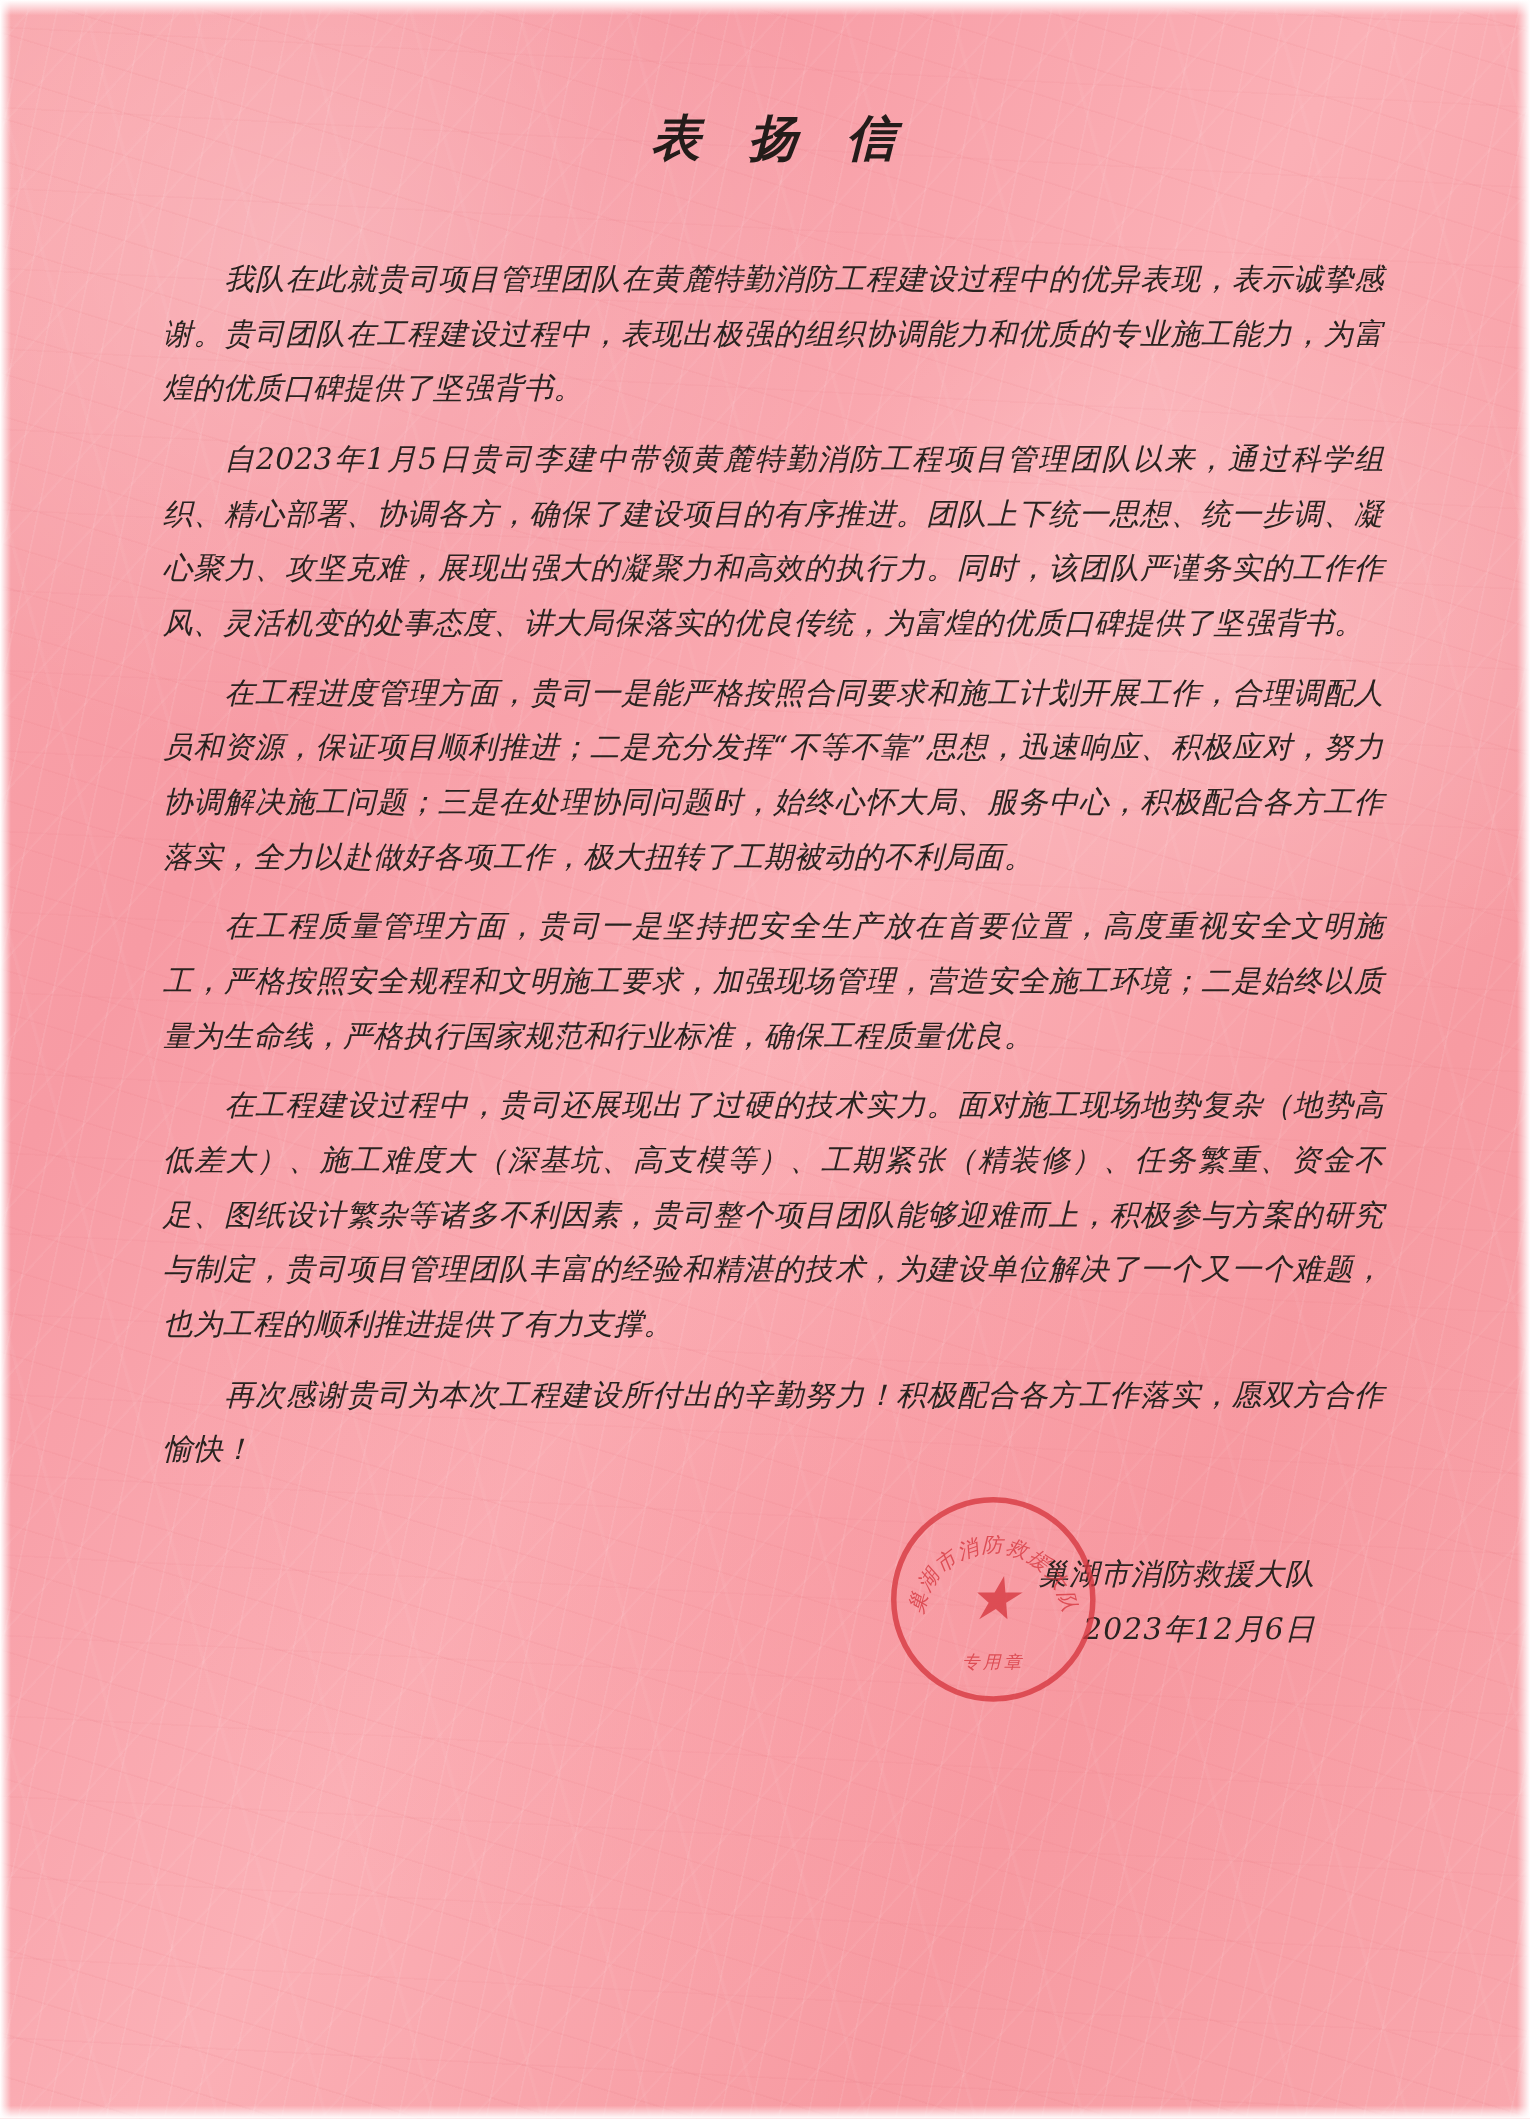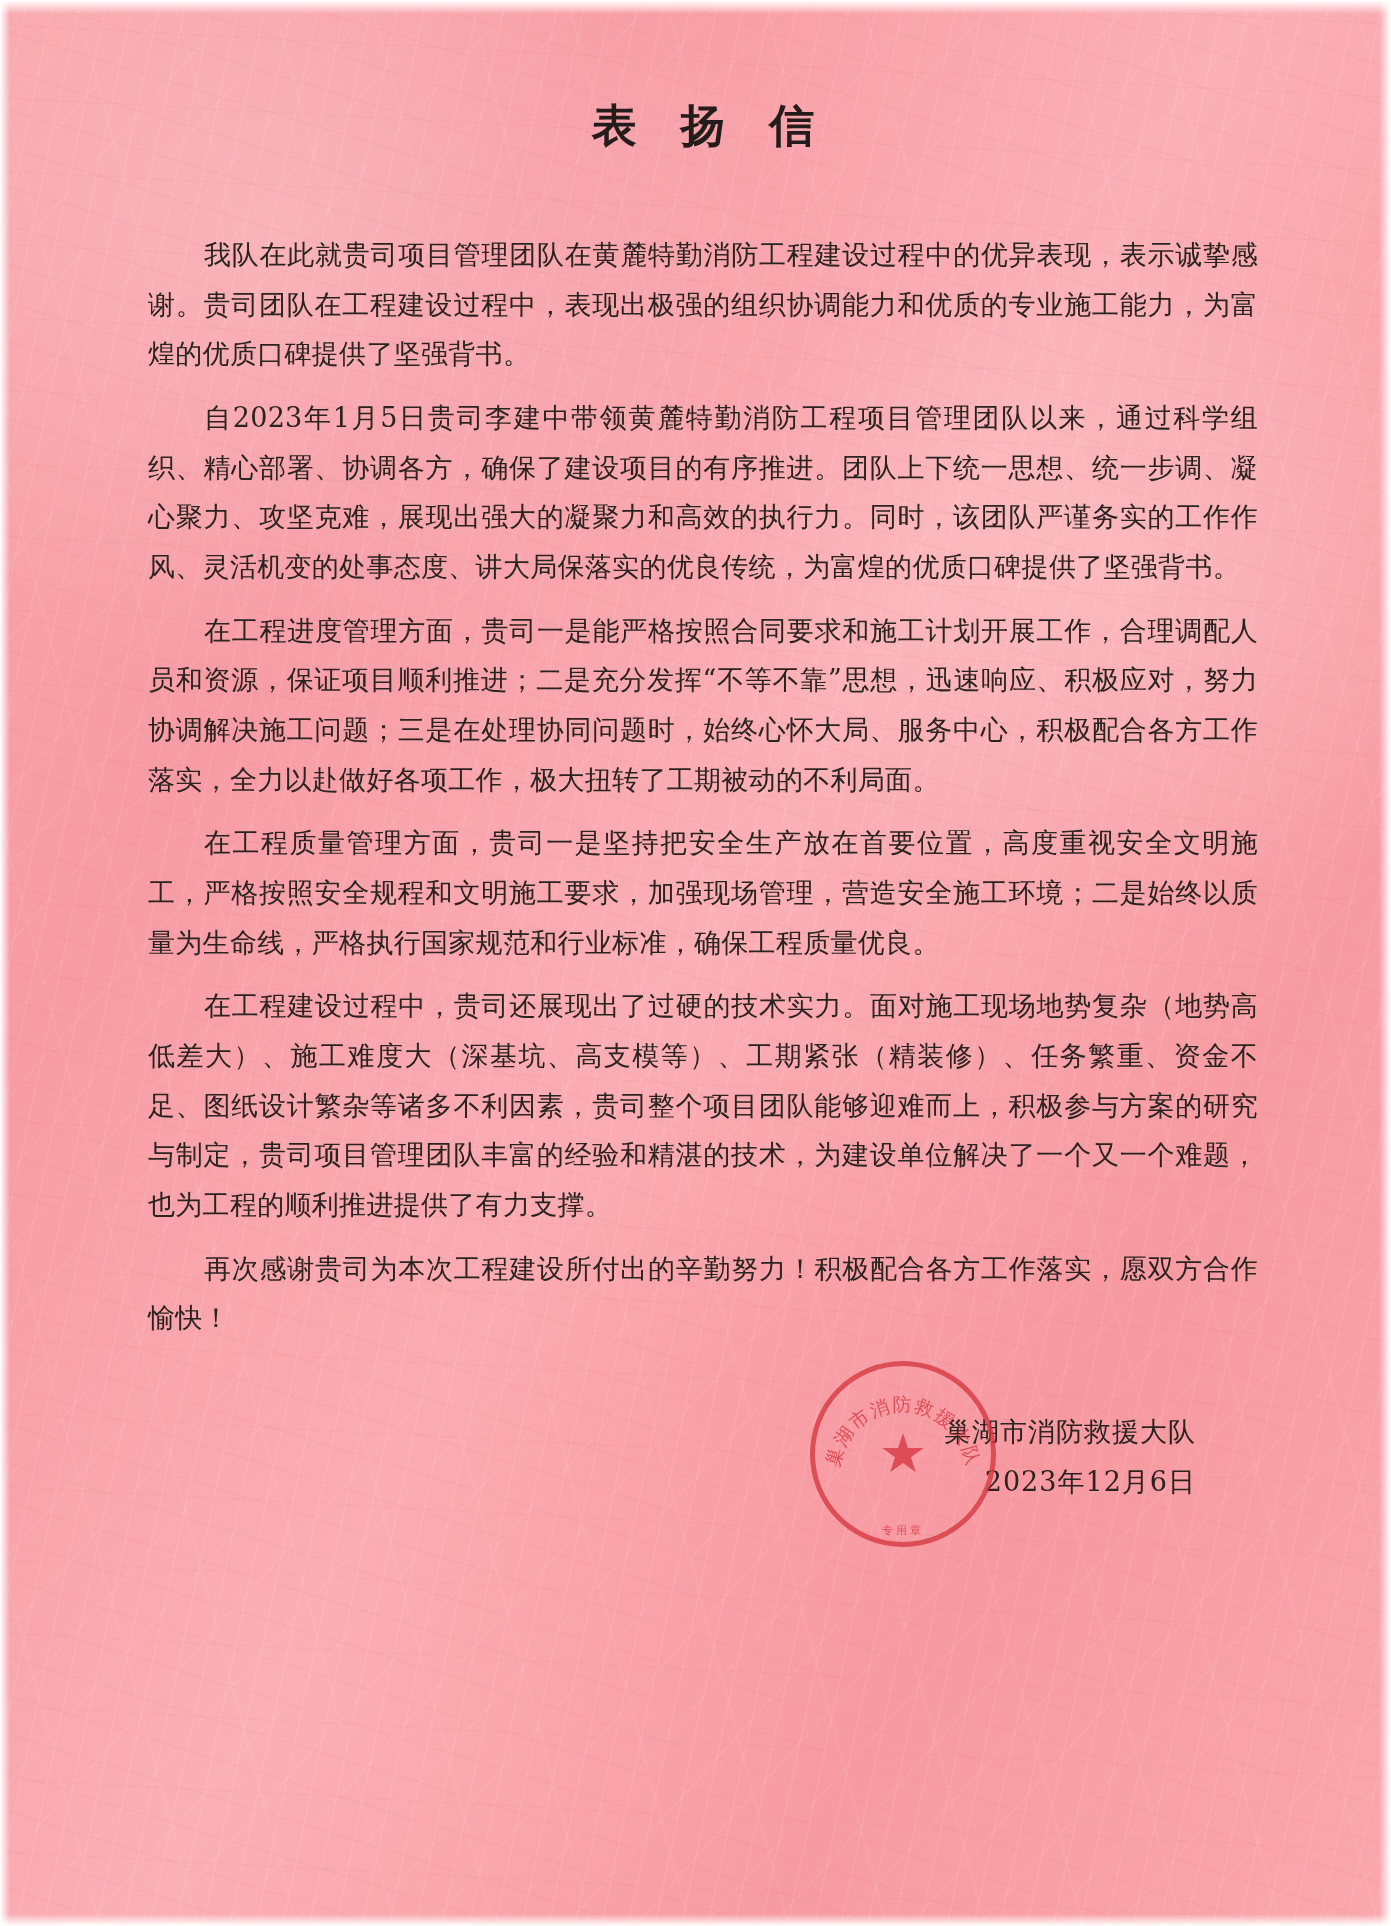--- a/index.html
+++ b/index.html
@@ -64,20 +64,21 @@
     height: 12px;
     background: linear-gradient(0deg, #ffffff 0%, rgba(249,165,171,0) 100%);
   }
 
   .content {
     position: absolute;
     left: 148px;
     top: 96px;
     width: 1110px;
     color: #2a2320;
+    font-style: italic;
   }
   .title {
     text-align: center;
     font-size: 45px;
     font-weight: bold;
     letter-spacing: 14px;
     color: #241c1a;
     margin: 0 0 74px 0;
     text-indent: 14px;
     font-family: "DejaVu Serif", "Liberation Serif", serif;
@@ -135,24 +136,24 @@
   .stamp .arc svg { width: 100%; height: 100%; }
   .stamp .arc text {
     fill: #d6373f;
     font-size: 20px;
     font-family: "DejaVu Serif", "Liberation Serif", serif;
     letter-spacing: 2px;
   }
   .stamp .bottomtext {
     position: absolute;
     left: 0; right: 0;
-    bottom: 4px;
+    bottom: 20px;
     text-align: center;
     color: #d6373f;
-    font-size: 11px;
+    font-size: 16px;
     letter-spacing: 3px;
   }
 </style>
 </head>
 <body>
 
 <div class="page">
   <div class="tex tex1"></div>
   <div class="tex tex2"></div>
   <div class="topedge"></div>

